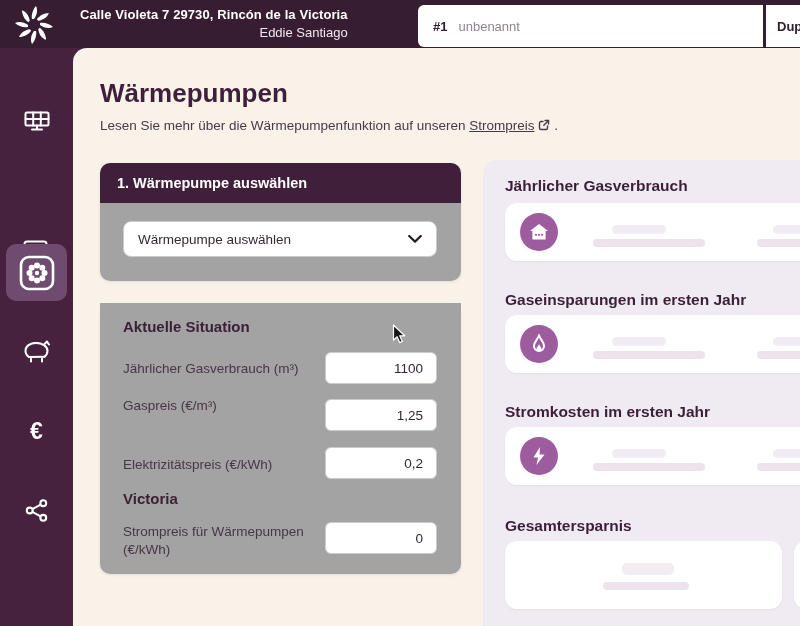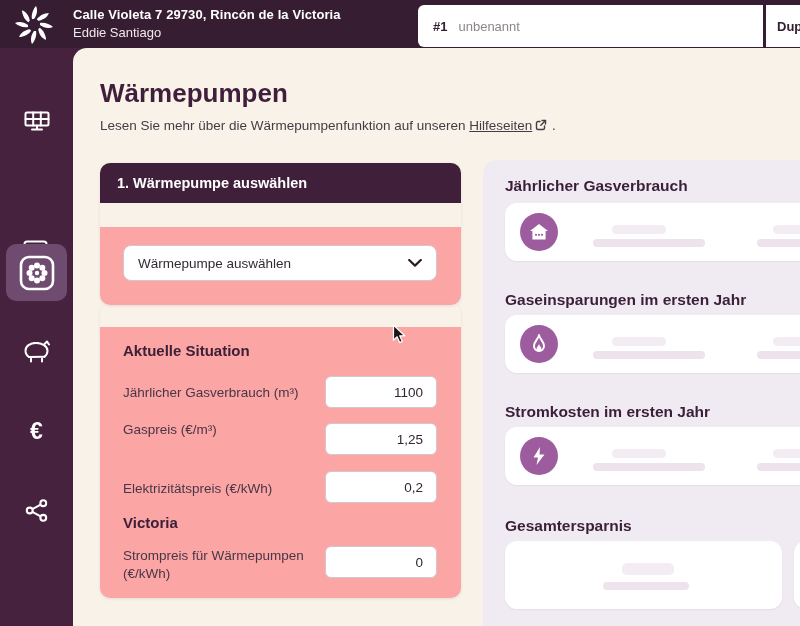--- a/index.html
+++ b/index.html
@@ -4,21 +4,21 @@
 <style>
   * { margin:0; padding:0; box-sizing:border-box; }
   html,body { background:#fff; }
   .app {
     position:relative; width:800px; height:626px; overflow:hidden;
     background:#46223f; font-family:"Liberation Sans", sans-serif;
   }
   
   .topbar { position:absolute; top:0; left:0; right:0; height:48px; background:#361d31; z-index:5; }
   .logo { position:absolute; left:12px; top:2px; width:44px; height:44px; cursor:pointer; }
-  .site-info { position:absolute; left:73px; top:7px; color:#fff; }
+  .site-info { position:absolute; left:80px; top:7px; color:#fff;text-align:right; }
   .site-address { font-size:13px; font-weight:bold; letter-spacing:.1px; }
   .site-user { font-size:13px; margin-top:3px; color:#efe8ee; }
   .config-group { position:absolute; left:418px; top:5px; height:42px; display:flex; }
   .config-wrap {
     width:345px; height:42px; background:#fff; border-radius:6px 0 0 6px;
     display:flex; align-items:center; padding-left:15px;
   }
   .config-num { font-size:13px; font-weight:bold; color:#33202f; margin-right:11px; }
   .config-input {
     border:none; outline:none; font-family:inherit; font-size:13px; color:#33202f;
@@ -46,21 +46,21 @@
   .page-title { position:absolute; left:27px; top:30px; font-size:26px; font-weight:bold; color:#3f1f3b; }
   .page-intro { position:absolute; left:27px; top:70px; font-size:13.5px; color:#473a45; }
   .page-intro a { color:#473a45; text-decoration:underline; cursor:pointer; }
   .ext-icon { display:inline-block; vertical-align:-1px; margin:0 1px 0 3px; }
   
   .card { position:absolute; left:27px; width:361px; box-shadow:0 1px 3px rgba(60,25,55,.10); border-radius:10px; }
   .card-head {
     height:40px; background:#401f3a; border-radius:10px 10px 0 0;
     color:#fff; font-size:14.5px; font-weight:bold; line-height:40px; padding-left:17px;
   }
-  .card-body { position:relative; background:#fca5a5; border-radius:0 0 10px 10px;margin-top:24px; }
+  .card-body { position:relative; background:#a3a3a3; border-radius:0 0 10px 10px; }
   .select-box {
     position:absolute; left:23px; top:18px; width:314px; height:36px; background:#fff;
     border:1px solid #cfc8cf; border-radius:8px; display:flex; align-items:center;
     padding:0 14px; cursor:pointer; font-size:13.5px; color:#332a33; justify-content:space-between;
   }
   .form-heading { position:absolute; left:23px; font-size:15px; font-weight:bold; color:#3c2038; }
   .form-label { position:absolute; left:23px; width:196px; font-size:13.5px; color:#473646; line-height:18px; }
   .form-input {
     position:absolute; left:225px; width:112px; height:32px; background:#fff;
     border:1px solid #cfc8cf; border-radius:6px; font-family:inherit; font-size:13.5px;
@@ -184,21 +184,21 @@
           <line x1="8" y1="13.3" x2="16" y2="17.7"></line>
         </g>
       </svg>
     </div>
   </nav>
 
   <main class="content">
 
     <h1 class="page-title">Wärmepumpen</h1>
     <p class="page-intro"><span>Lesen Sie mehr über die Wärmepumpenfunktion auf unseren</span>
-      <a>Hilfeseiten</a><span class="ext-icon"><svg width="12" height="12" viewBox="0 0 12 12">
+      <a>Strompreis</a><span class="ext-icon"><svg width="12" height="12" viewBox="0 0 12 12">
             <g stroke="#473a45" stroke-width="1.4" fill="none" stroke-linecap="round" stroke-linejoin="round">
               <path d="M5 2.5 H3 C2.2 2.5 1.5 3.2 1.5 4 V9 C1.5 9.8 2.2 10.5 3 10.5 H8 C8.8 10.5 9.5 9.8 9.5 9 V7"></path>
               <path d="M7 1.5 H10.5 V5"></path>
               <path d="M10.5 1.5 L5.8 6.2"></path>
             </g>
           </svg></span><span> .</span>
     </p>
 
     <section class="card" style="top:115px">
       <div class="card-head">1. Wärmepumpe auswählen</div>

